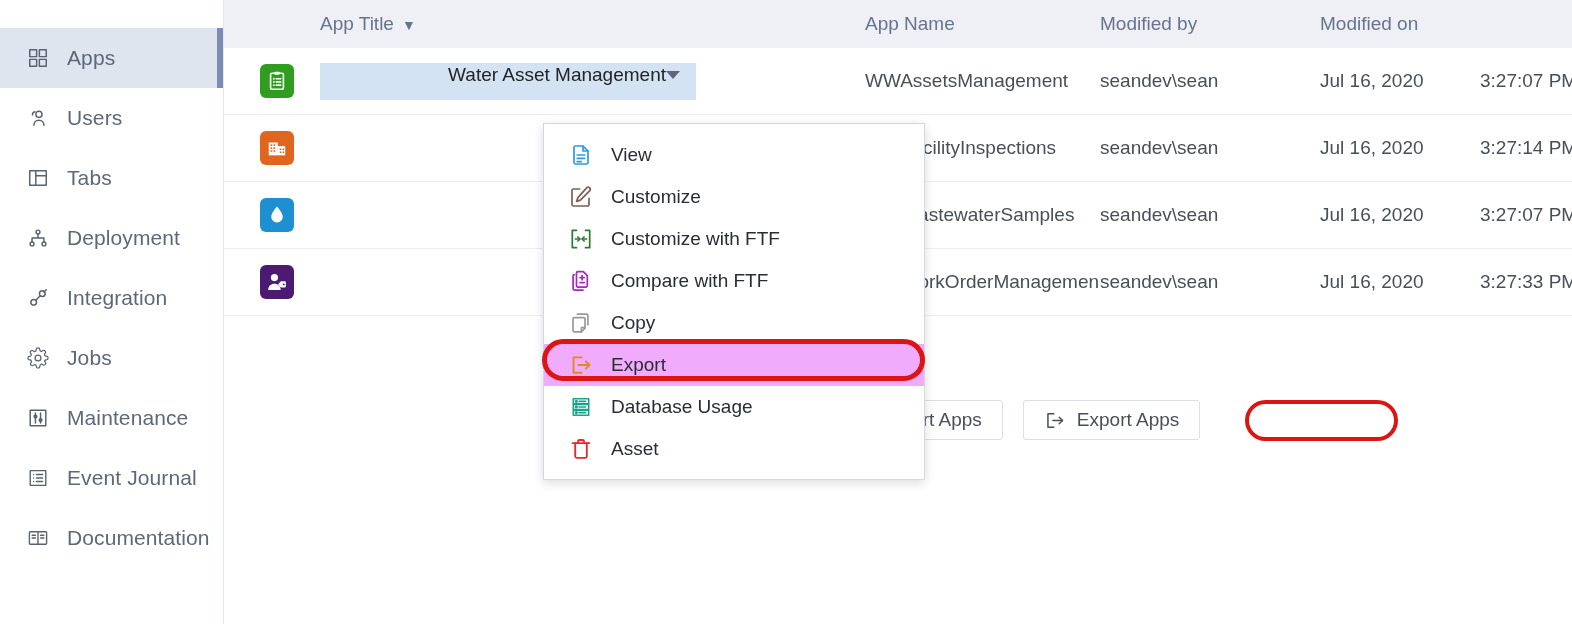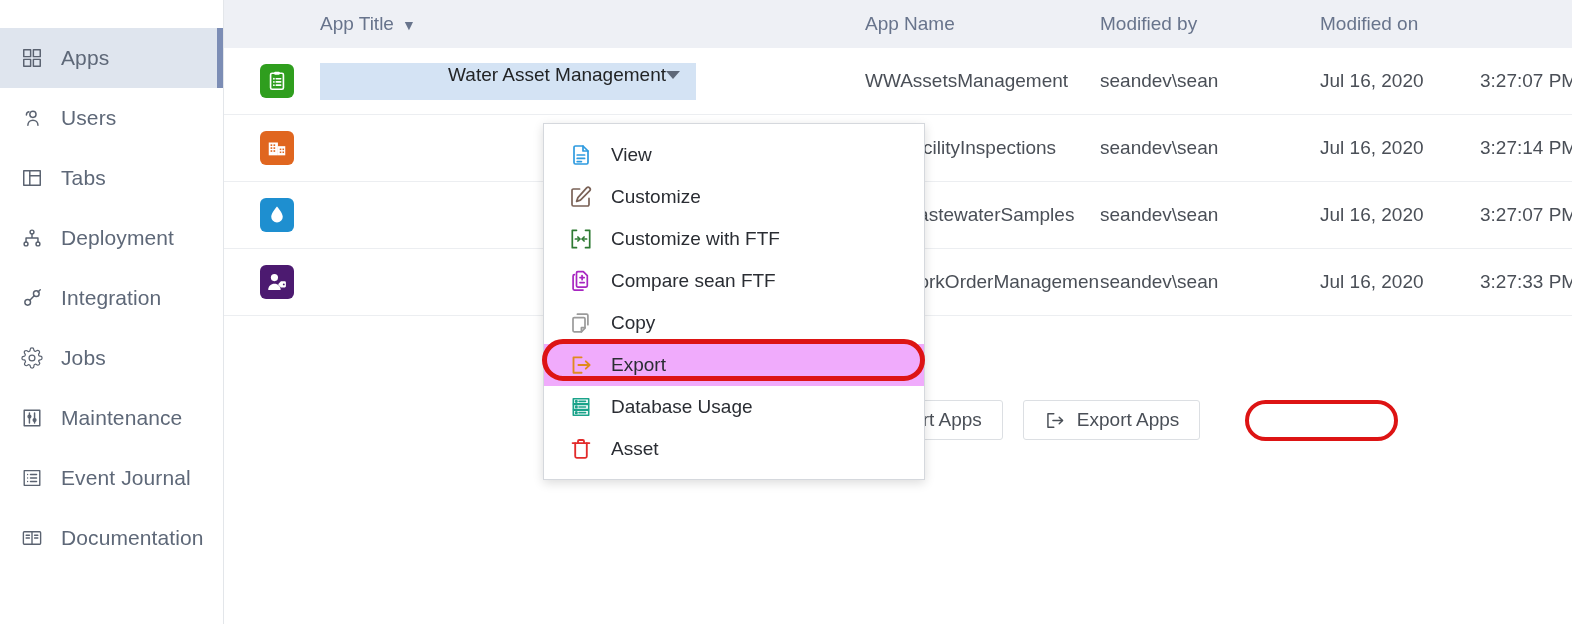--- a/index.html
+++ b/index.html
@@ -22,21 +22,21 @@
     border-right: 1px solid #e3e6ea;
     position: relative;
     flex: 0 0 224px;
     padding-top: 28px;
   }
   .side-item {
     position: relative;
     height: 60px;
     display: flex;
     align-items: center;
-    padding-left: 21px;
+    padding-left: 27px;
     gap: 18px;
     cursor: pointer;
   }
   .side-item.active { background: #dfe5ee; }
   .side-item.active::after {
     content: "";
     position: absolute;
     right: 0; top: 0; bottom: 0;
     width: 6px;
     background: #7c8db5;
@@ -472,21 +472,21 @@
         <div class="mi">
           <span class="mi-ico" style="color:#a726c1">
             <svg width="24" height="24" viewBox="0 0 24 24" fill="none" stroke="currentColor" stroke-width="1.7" stroke-linecap="round" stroke-linejoin="round">
               <path d="M8.8 2.6h5.5l4 4v10.2a1.3 1.3 0 0 1-1.3 1.3H8.8a1.3 1.3 0 0 1-1.3-1.3V3.9a1.3 1.3 0 0 1 1.3-1.3z"></path>
               <path d="M5.4 5.6a1.3 1.3 0 0 0-1.3 1.3v12.9a1.3 1.3 0 0 0 1.3 1.3h8.6"></path>
               <line x1="11" y1="8.6" x2="15.2" y2="8.6"></line>
               <line x1="13.1" y1="6.5" x2="13.1" y2="10.7"></line>
               <line x1="11" y1="13.6" x2="15.2" y2="13.6"></line>
             </svg>
           </span>
-          <span class="mi-label">Compare sean FTF</span>
+          <span class="mi-label">Compare with FTF</span>
         </div>
         <div class="mi">
           <span class="mi-ico" style="color:#9a9a9a">
             <svg width="24" height="24" viewBox="0 0 24 24" fill="none" stroke="currentColor" stroke-width="1.7" stroke-linecap="round" stroke-linejoin="round">
               <path d="M8.4 3.2h9.2a1.3 1.3 0 0 1 1.3 1.3v9.2"></path>
               <path d="M5.2 6.6h9.6a1.2 1.2 0 0 1 1.2 1.2v9.3l-3.6 3.7H5.2a1.2 1.2 0 0 1-1.2-1.2V7.8a1.2 1.2 0 0 1 1.2-1.2z"></path>
               <path d="M16 16.7h-3.6v4.1"></path>
             </svg>
           </span>
           <span class="mi-label">Copy</span>

